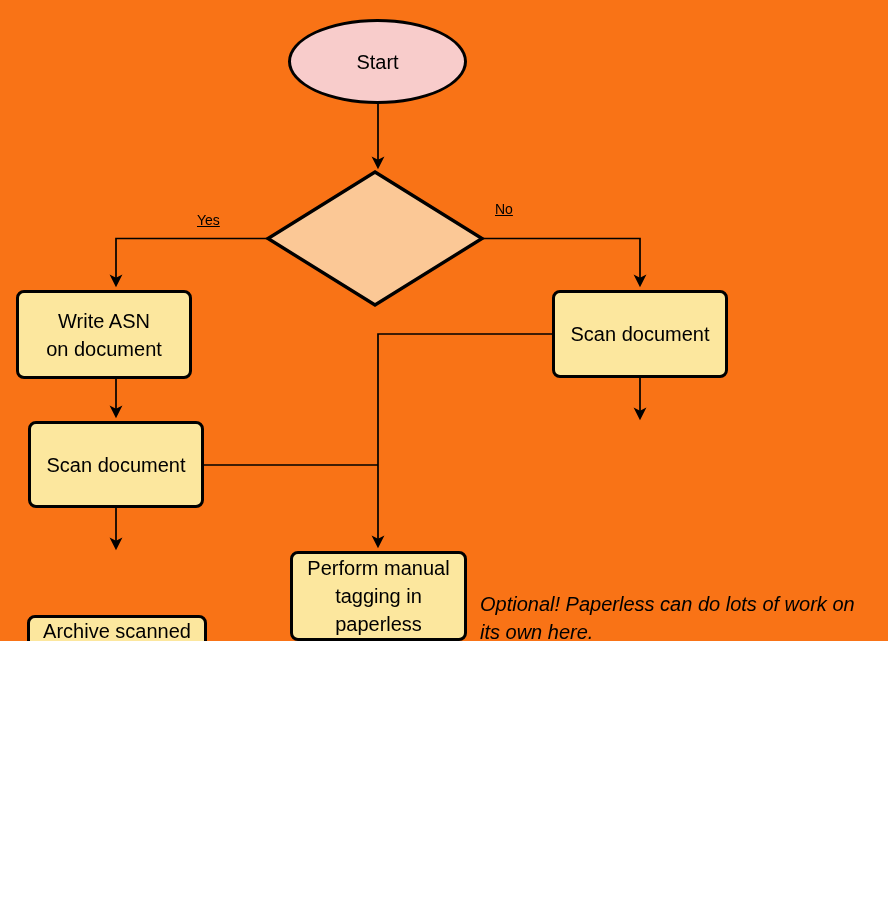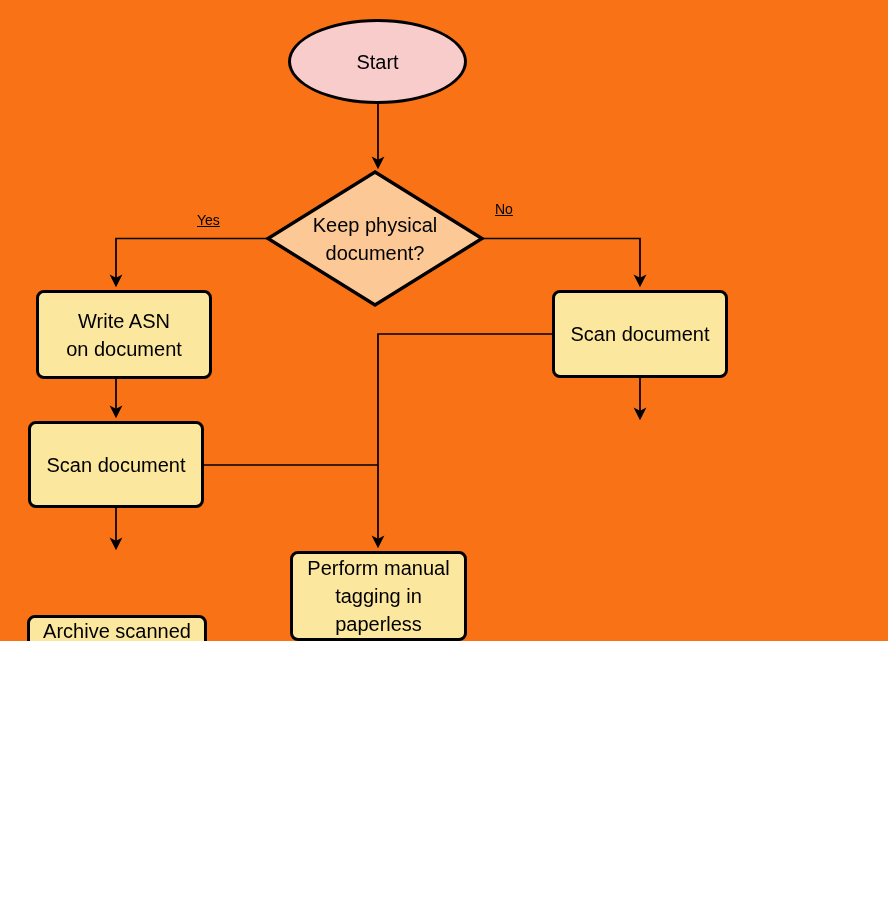--- a/index.html
+++ b/index.html
@@ -66,21 +66,21 @@
     position: absolute;
     left: 0;
     top: 901px;
     width: 888px;
     height: 1px;
     background: #f2eeee;
   }
   
   #node-start        { left: 288px; top: 19px;  width: 179px; height: 85px; }
   #node-decision     { left: 268px; top: 172px; width: 214px; height: 133px; }
-  #node-write-asn    { left: 36px;  top: 290px; width: 176px; height: 89px; }
+  #node-write-asn    { left: 16px;  top: 290px; width: 176px; height: 89px; }
   #node-scan-left    { left: 28px;  top: 421px; width: 176px; height: 87px; }
   #node-archive      { left: 27px;  top: 584px; width: 180px; height: 87px; margin-top: 31px; }
   #node-scan-right   { left: 552px; top: 290px; width: 176px; height: 88px; }
   #node-trash        { left: 552px; top: 423px; width: 176px; height: 84px; }
   #node-tagging      { left: 290px; top: 551px; width: 177px; height: 90px; }
   #node-remove-inbox { left: 290px; top: 683px; width: 175px; height: 86px; }
   #node-end          { left: 288px; top: 813px; width: 180px; height: 84px; }
   #label-yes { left: 197px; top: 209px; width: 60px; }
   #label-no  { left: 495px; top: 198px; width: 60px; }
 </style>
@@ -105,22 +105,20 @@
     <path d="M116 508 L116 548" fill="none" stroke="#000000" stroke-width="1.7" marker-end="url(#arrow)"></path>
     <path d="M204 465 L378 465" fill="none" stroke="#000000" stroke-width="1.7"></path>
     <path d="M552 334 L378 334 L378 546" fill="none" stroke="#000000" stroke-width="1.7" marker-end="url(#arrow)"></path>
     <path d="M640 378 L640 418" fill="none" stroke="#000000" stroke-width="1.7" marker-end="url(#arrow)"></path>
     <path d="M378 641 L378 678" fill="none" stroke="#000000" stroke-width="1.7" marker-end="url(#arrow)"></path>
     <path d="M378 769 L378 808" fill="none" stroke="#000000" stroke-width="1.7" marker-end="url(#arrow)"></path>
   </svg>
 
   <div class="node terminator" id="node-start">Start</div>
 
-  <div class="node decision-label" id="node-decision">Keep physical
-document?</div>
 
   <div class="node process" id="node-write-asn">Write ASN
 on document</div>
 
   <div class="node process" id="node-scan-left">Scan document</div>
 
   <div class="node process" id="node-archive">Archive scanned
 document in
 binder</div>
 
@@ -130,16 +128,18 @@
   <div class="node process" id="node-tagging">Perform manual
 tagging in
 paperless</div>
 
 
 
   <div class="edge-label" id="label-yes">Yes</div>
 
   <div class="edge-label" id="label-no">No</div>
 
+  <div class="note">Optional! Paperless can do lots of work on
+its own here.</div>
 
   <div class="bottom-divider"></div>
 
 </div>
 
 </body></html>

